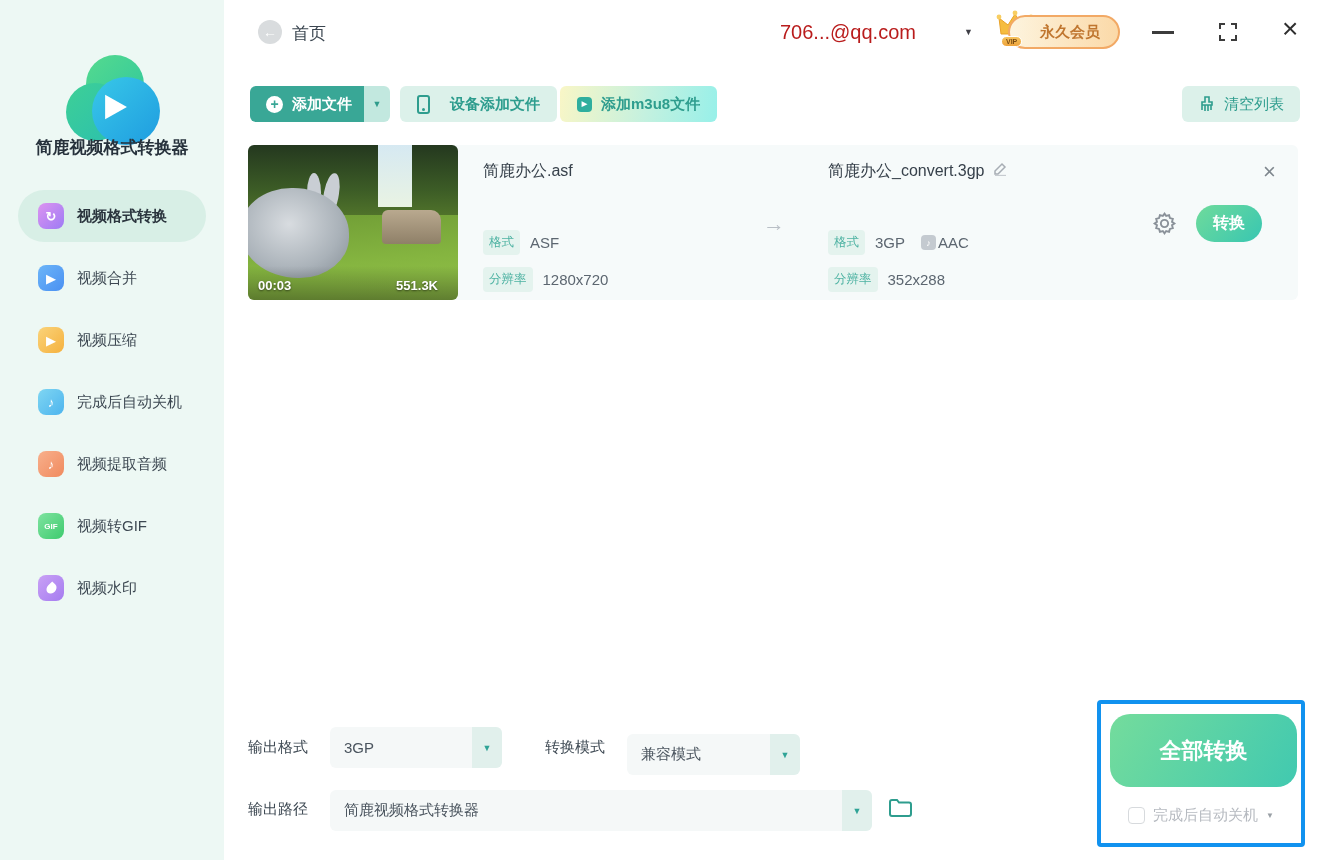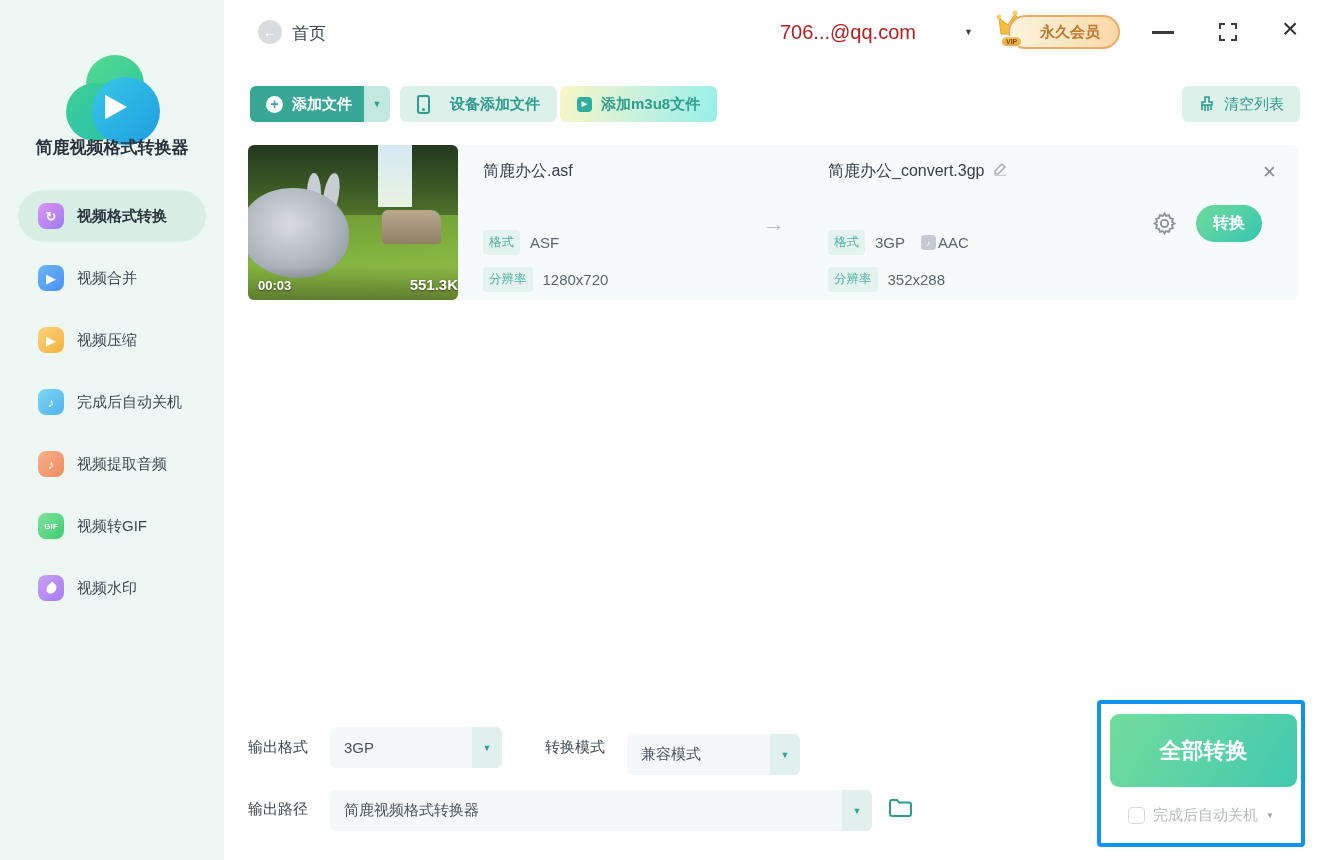--- a/index.html
+++ b/index.html
@@ -57,41 +57,41 @@
   .thumb { position:absolute; left:0; top:0; width:210px; height:155px; border-radius:6px; overflow:hidden; cursor:pointer; }
   .t-trees { position:absolute; left:0; top:0; width:100%; height:52%; background:linear-gradient(180deg,#24381f 0%,#3c5c26 55%,#587c2c 100%); }
   .t-sky { position:absolute; left:62%; top:0; width:16%; height:40%; background:linear-gradient(180deg,#d6e9f2,#e9f3e3); }
   .t-grass { position:absolute; left:0; top:45%; width:100%; height:55%; background:linear-gradient(175deg,#6f9c35 0%,#85b540 55%,#93c24a 100%); }
   .t-rock { position:absolute; right:8%; top:42%; width:28%; height:22%; background:linear-gradient(180deg,#b9a98f,#8f8068); border-radius:6px 10px 4px 4px; }
   .t-rabbit { position:absolute; left:-4%; top:28%; width:52%; height:58%; background:radial-gradient(ellipse at 45% 40%,#d8dce0 0%,#aab2b9 60%,#848d95 100%); border-radius:48% 52% 46% 54%; }
   .t-ear { position:absolute; left:28%; top:18%; width:7%; height:26%; background:#c9ced4; border-radius:50% 50% 40% 40%; }
   .t-ear2 { left:36%; transform:rotate(10deg); }
   .t-shade { position:absolute; left:0; bottom:0; width:100%; height:34px; background:linear-gradient(180deg,rgba(0,0,0,0) 0%,rgba(0,0,0,0.35) 100%); }
   .t-dur { position:absolute; left:10px; bottom:7px; color:#fff; font-size:13px; font-weight:bold; text-shadow:0 1px 2px rgba(0,0,0,.5); }
-  .t-size { position:absolute; right:0; bottom:7px; color:#fff; font-size:15px; font-weight:bold; text-shadow:0 1px 2px rgba(0,0,0,.5);margin-left:24px; }
+  .t-size { position:absolute; right:20px; bottom:7px; color:#fff; font-size:13px; font-weight:bold; text-shadow:0 1px 2px rgba(0,0,0,.5);margin-left:24px; }
   .f-name { position:absolute; top:16px; font-size:16px; color:#37414b; }
   .badge { display:inline-block; background:#e4f3ee; color:#4db2a2; font-size:12.5px; padding:4px 6px; border-radius:4px; vertical-align:middle; }
   .f-row { position:absolute; font-size:15px; color:#5c6670; display:flex; align-items:center; gap:10px; }
   .arrow { position:absolute; left:515px; top:66px; font-size:22px; color:#b9bfc6; }
   .pencil { display:inline-block; margin-left:8px; cursor:pointer; }
   .audio-chip { width:15px; height:15px; background:#c4cad0; border-radius:4px; color:#fff; font-size:9px; display:inline-flex; align-items:center; justify-content:center; margin:0 2px 0 6px; }
   .gear { position:absolute; left:904px; top:66px; cursor:pointer; }
   .convert-btn { position:absolute; left:948px; top:60px; width:66px; height:37px; border-radius:19px; background:linear-gradient(135deg,#6fdb9b,#38c6b2); color:#fff; font-size:16px; font-weight:bold; display:flex; align-items:center; justify-content:center; cursor:pointer; }
   .row-close { position:absolute; left:1015px; top:14px; font-size:22px; color:#7e868d; cursor:pointer; }
 
   
   .set-label { font-size:15px; color:#3f4a54; }
   .select { background:#f5f8f8; border-radius:6px; height:41px; display:flex; align-items:center; cursor:pointer; }
   .select .val { flex:1; padding-left:14px; font-size:15px; color:#4a545e; }
   .select .caret-box { width:30px; height:41px; background:#e1f0ec; border-radius:0 6px 6px 0; display:flex; align-items:center; justify-content:center; color:#2fa396; font-size:9px; }
   .folder-ic { left:888px; top:797px; cursor:pointer; }
 
   
   .blue-box { left:1097px; top:700px; width:208px; height:147px; border:4px solid #1192ef; border-radius:4px; background:#fff; }
-  .convert-all { position:absolute; left:9px; top:10px; width:187px; height:73px; border-radius:9px; background:linear-gradient(120deg,#74dc9c 0%,#41c9b0 100%); color:#fff; font-size:22px; font-weight:bold; display:flex; align-items:center; justify-content:center; cursor:pointer; }
+  .convert-all { position:absolute; left:9px; top:10px; width:187px; height:73px; border-radius:20px; background:linear-gradient(120deg,#74dc9c 0%,#41c9b0 100%); color:#fff; font-size:22px; font-weight:bold; display:flex; align-items:center; justify-content:center; cursor:pointer; }
   .shutdown { position:absolute; left:0; top:102px; width:100%; display:flex; align-items:center; justify-content:center; gap:8px; }
   .checkbox { width:17px; height:17px; border:1.5px solid #d7dadd; border-radius:4px; background:#fff; cursor:pointer; }
   .shutdown-label { font-size:15px; color:#b6bac0; }
   .shutdown-caret { font-size:8px; color:#9aa0a6; cursor:pointer; }
 </style>
 </head>
 <body>
 
 <div id="stage">
 

